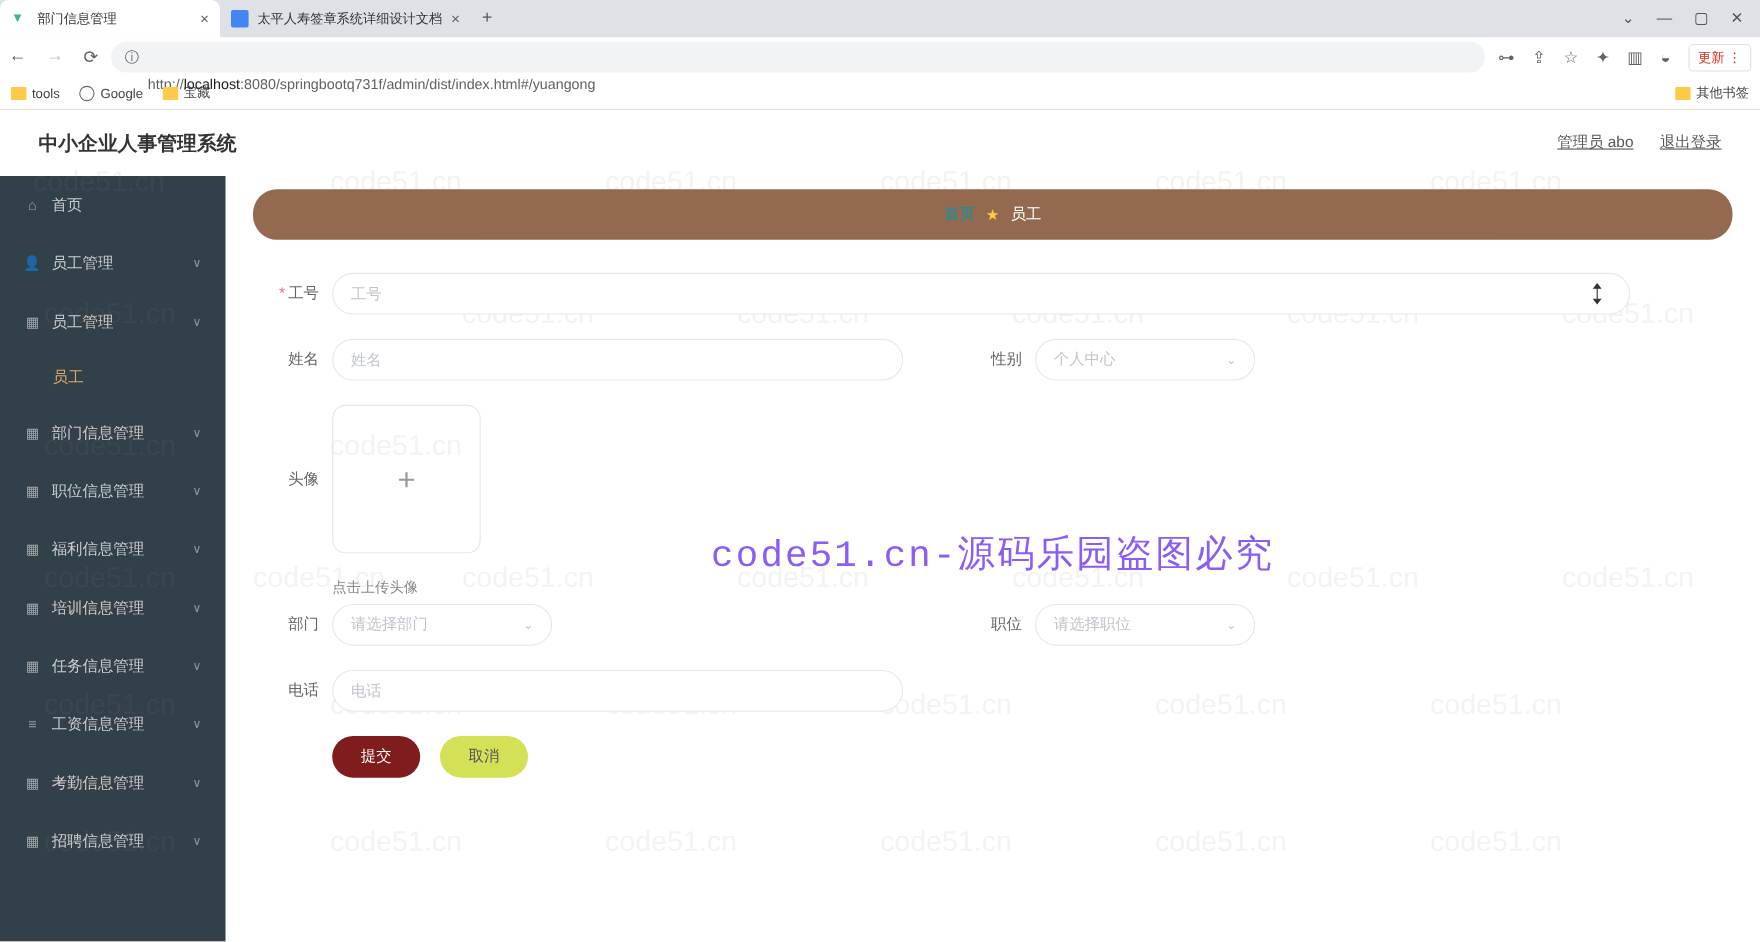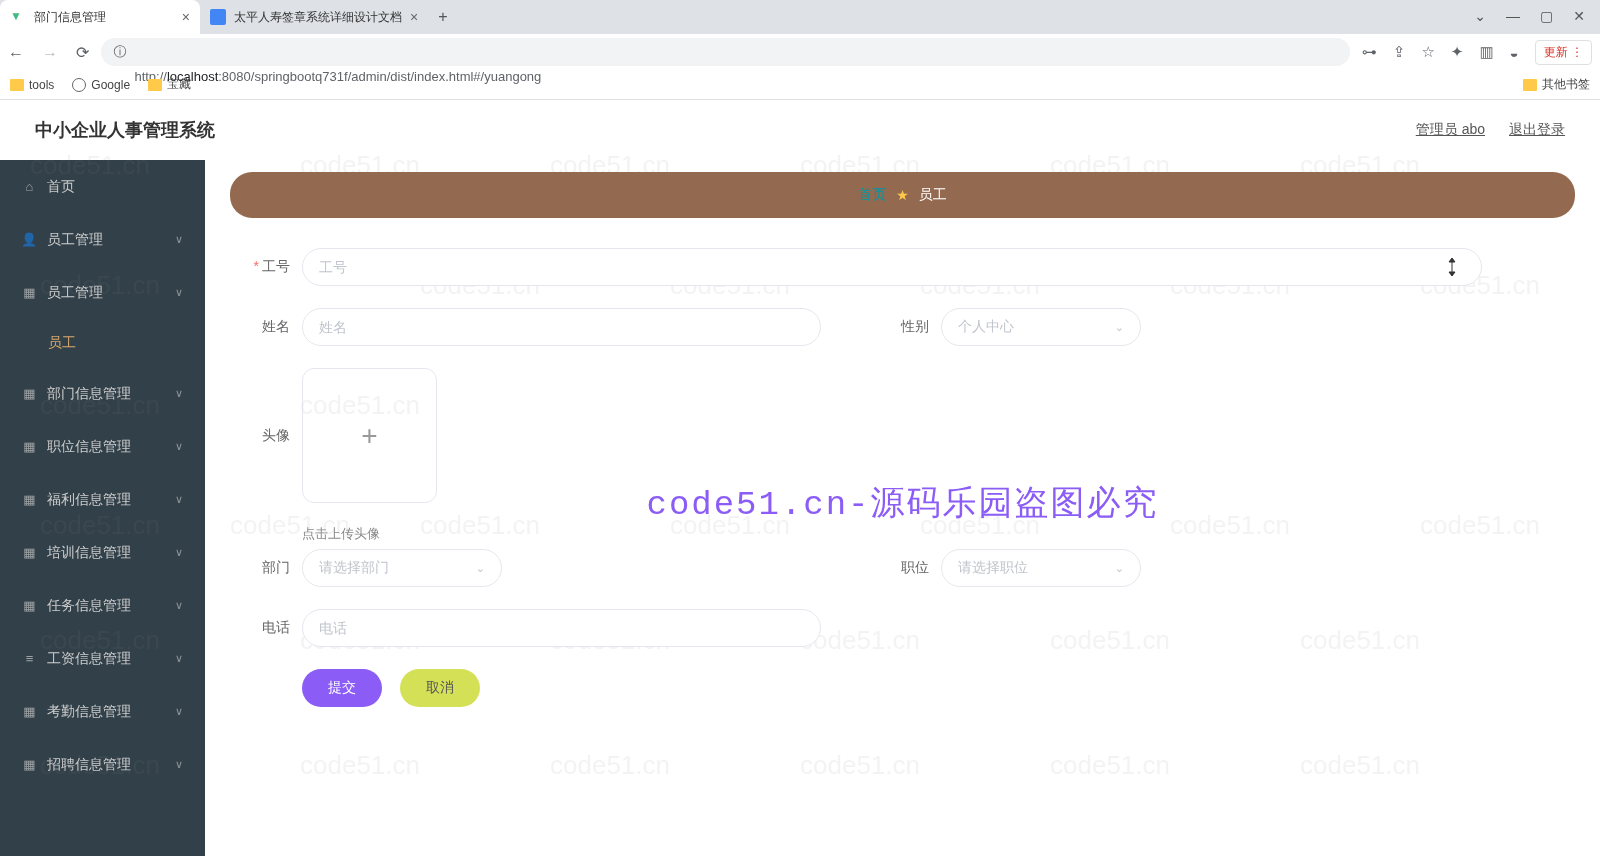--- a/index.html
+++ b/index.html
@@ -61,21 +61,21 @@
 .input { flex: 1; height: 38px; border: 1px solid #e4e7ed; border-radius: 19px; padding: 0 16px; font-size: 14px; color: #333; outline: none; }
 .input::placeholder { color: #c0c4cc; }
 .select { width: 200px; height: 38px; border: 1px solid #e4e7ed; border-radius: 19px; padding: 0 16px; font-size: 14px; color: #c0c4cc; display: flex; align-items: center; justify-content: space-between; cursor: pointer; }
 .select .arrow { color: #c0c4cc; font-size: 11px; }
 
 .upload-box { width: 135px; height: 135px; border: 1px solid #e4e7ed; border-radius: 12px; display: flex; align-items: center; justify-content: center; font-size: 28px; color: #999; cursor: pointer; }
 .upload-hint { font-size: 13px; color: #888; margin-top: 18px; margin-left: 72px; margin-bottom: 6px; }
 
 .form-actions { display: flex; gap: 18px; margin-left: 72px; margin-top: 18px; }
 .btn { height: 38px; padding: 0 26px; border-radius: 19px; border: none; font-size: 14px; cursor: pointer; }
-.btn-primary { background: #8b5cf6; color: #fff; }
+.btn-primary { background: #7f1d1d; color: #fff; }
 .btn-cancel { background: #d4e157; color: #555; }
 
 
 .watermark { position: absolute; top: 50%; left: 50%; transform: translate(-50%, -60%); font-size: 34px; font-family: Liberation Mono, monospace; color: #8b5cf6; white-space: nowrap; pointer-events: none; z-index: 10; letter-spacing: 2px; }
 .wm-bg { position: fixed; inset: 0; pointer-events: none; z-index: 0; opacity: 0.10; }
 .wm-bg span { position: absolute; font-size: 26px; color: #888; white-space: nowrap; }
 </style>
 </head>
 <body>
 

